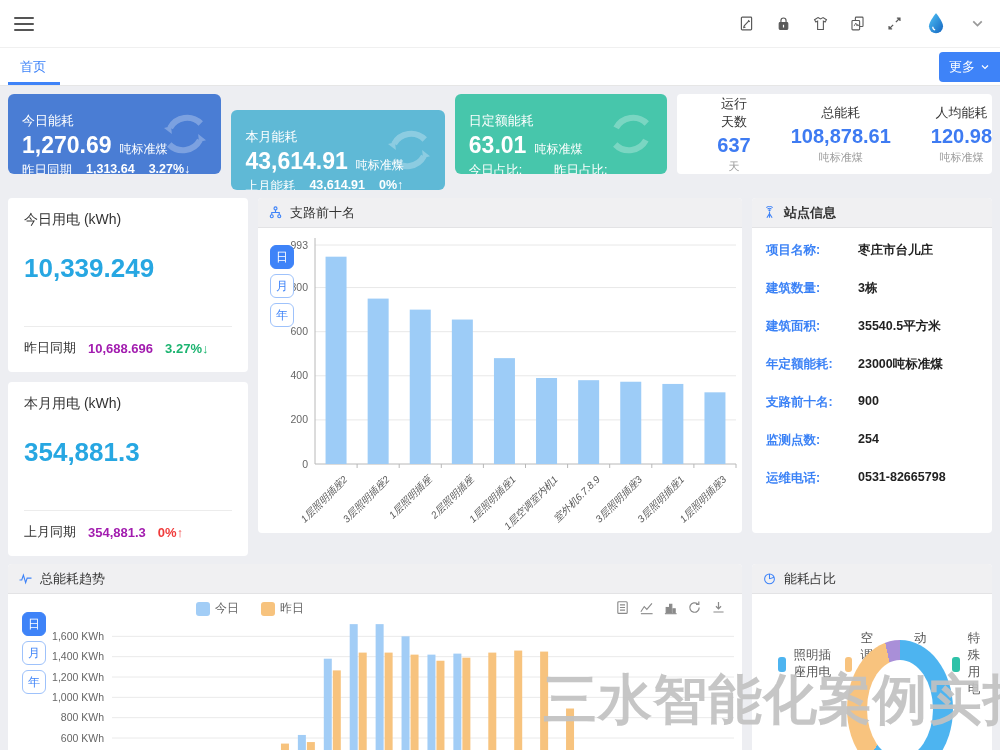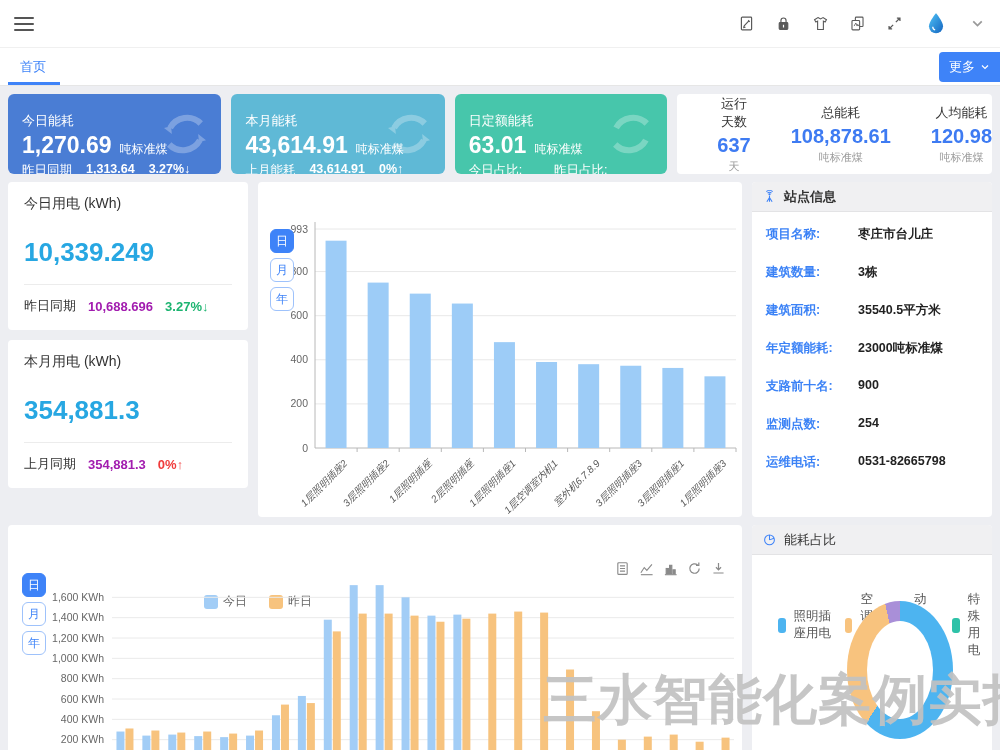--- a/index.html
+++ b/index.html
@@ -24,37 +24,37 @@
     display:flex; align-items:center; padding:0 6px; cursor:pointer;}
   .tab .underline{ position:absolute; left:-6px; bottom:0; width:52px; height:3px; background:#3e83f8;}
   .more-btn{ background:#3e83f8; color:#fff; font-size:13px; border:none; cursor:pointer;
     height:30px; padding:0 10px; border-radius:4px 0 0 4px; display:flex; align-items:center; gap:5px;}
   .more-btn svg{ width:10px; height:10px; }
   
   .row{ display:flex; gap:10px; margin:8px 8px 0 8px; }
   .panel{ background:#fff; border-radius:4px; position:relative; }
   
   .kpi{ width:240px; height:80px; border-radius:6px; color:#fff; padding:18px 14px; position:relative; overflow:hidden;}
-  .kpi.k0{ background:#4a7dd4; } .kpi.k1{ background:#5fb9d6; } .kpi.k2{ background:#47c6ab; width:239px;}
+  .kpi.k0{ background:#4a7dd4; } .kpi.k1{ background:#5fb9d6;margin-top:16px; } .kpi.k2{ background:#47c6ab; width:239px;}
   .kpi .t{ font-size:13px; }
   .kpi .vrow{ display:flex; align-items:baseline; gap:8px; margin-top:2px;}
   .kpi .v{ font-size:23px; font-weight:bold; } .kpi .u{ font-size:12px; }
   .kpi .sub{ display:flex; gap:14px; font-size:12.5px; margin-top:3px; }
   .kpi .sub.spread{ justify-content:space-between; padding-right:14px; gap:0;}
   .kpi .sub b{ font-weight:bold; }
   .kpi .recycle{ position:absolute; right:8px; top:12px; width:56px; height:56px; opacity:.28;}
   
   .stats{ flex:1; height:80px; display:flex; align-items:center; }
   .stat-col{ flex:1; text-align:center;padding-left:40px; }
   .stat-col .lb{ font-size:13px; color:#333; }
   .stat-col .vl{ font-size:20px; font-weight:bold; color:#3e7bf2; margin:3px 0 2px;}
   .stat-col .un{ font-size:11px; color:#9b9b9b; }
   
   .ecol{ width:240px; display:flex; flex-direction:column; gap:10px; }
-  .ecard{ height:148px; padding:13px 16px; display:flex; flex-direction:column; }
+  .ecard{ height:174px; padding:13px 16px; display:flex; flex-direction:column; }
   .ecard .t{ font-size:14px; color:#333; }
   .ecard .v{ font-size:26px; font-weight:bold; color:#27a7e2; margin-top:24px; }
   .ecard .hr{ border-top:1px solid #ececec; margin-top:auto; }
   .ecard .bot{ display:flex; align-items:center; gap:12px; font-size:13px; padding:12px 0 2px; }
   .ecard .bot b{ color:#a21caf; }
   
   .phead{ height:30px; background:#f0f0f2; border-bottom:1px solid #e3e3e5; border-radius:4px 4px 0 0;
     display:flex; align-items:center; gap:7px; padding:0 10px; font-size:13px; color:#333; }
   .phead .icn{ width:15px; height:15px; color:#3e83f8; display:inline-flex;}
   
@@ -248,20 +248,31 @@
       <div class="hr"></div>
       <div class="bot">
           <span>上月同期</span>
           <b>354,881.3</b>
           <b class="elec-change" style="color: rgb(240, 59, 59);">0%↑</b>
         </div>
     </div>
   </div>
 
   <div class="panel branch-panel">
+    <div class="phead">
+      <span class="icn">
+        <svg viewBox="0 0 20 20" fill="none" stroke="currentColor" stroke-width="1.5">
+            <circle cx="10" cy="4.5" r="2"></circle>
+            <circle cx="5" cy="15" r="2"></circle>
+            <circle cx="15" cy="15" r="2"></circle>
+            <path d="M10 6.5 V10 M10 10 H5 V13 M10 10 H15 V13"></path>
+          </svg>
+        </span>
+      <span>支路前十名</span>
+    </div>
     <div class="pgroup" id="branch-periods" style="left:12px; top:47px;">
         <button class="pbtn active">日</button>
         <button class="pbtn">月</button>
         <button class="pbtn">年</button>
       </div>
     <svg id="branch-svg" width="484" height="300" viewBox="0 0 484 300" style="position:absolute; left:0; top:32px;">
         <text x="50" y="237.5" text-anchor="end" font-size="10.5" fill="#666">0</text>
         <line x1="57" y1="189.89123867069486" x2="478" y2="189.89123867069486" stroke="#e8e8e8" stroke-width="1"></line>
         <text x="50" y="193.39123867069486" text-anchor="end" font-size="10.5" fill="#666">200</text>
         <line x1="57" y1="145.78247734138972" x2="478" y2="145.78247734138972" stroke="#e8e8e8" stroke-width="1"></line>
@@ -346,21 +357,29 @@
         <div class="site-row">
           <div class="lb">运维电话:</div>
           <div class="vl">0531-82665798</div>
         </div>
       </div>
   </div>
 </div>
 
 <div class="row">
   <div class="panel trend-panel">
-    <div class="legend" id="trend-legend" style="left:196px; top:36px;margin-top:32px;">
+    <div class="phead">
+      <span class="icn">
+        <svg viewBox="0 0 20 20" fill="none" stroke="currentColor" stroke-width="1.5">
+            <path d="M2 12 h3 l2.2-6.5 3 10 2-6 h5.8"></path>
+          </svg>
+        </span>
+      <span>总能耗趋势</span>
+    </div>
+    <div class="legend" id="trend-legend" style="left:188px; top:36px;">
         <div class="item">
           <div class="sq" style="background: rgb(162, 205, 246);"></div>
           <div>今日</div>
         </div>
         <div class="item">
           <div class="sq" style="background: rgb(247, 195, 126);"></div>
           <div>昨日</div>
         </div>
       </div>
     <div class="pgroup" id="trend-periods" style="left:14px; top:48px;">

